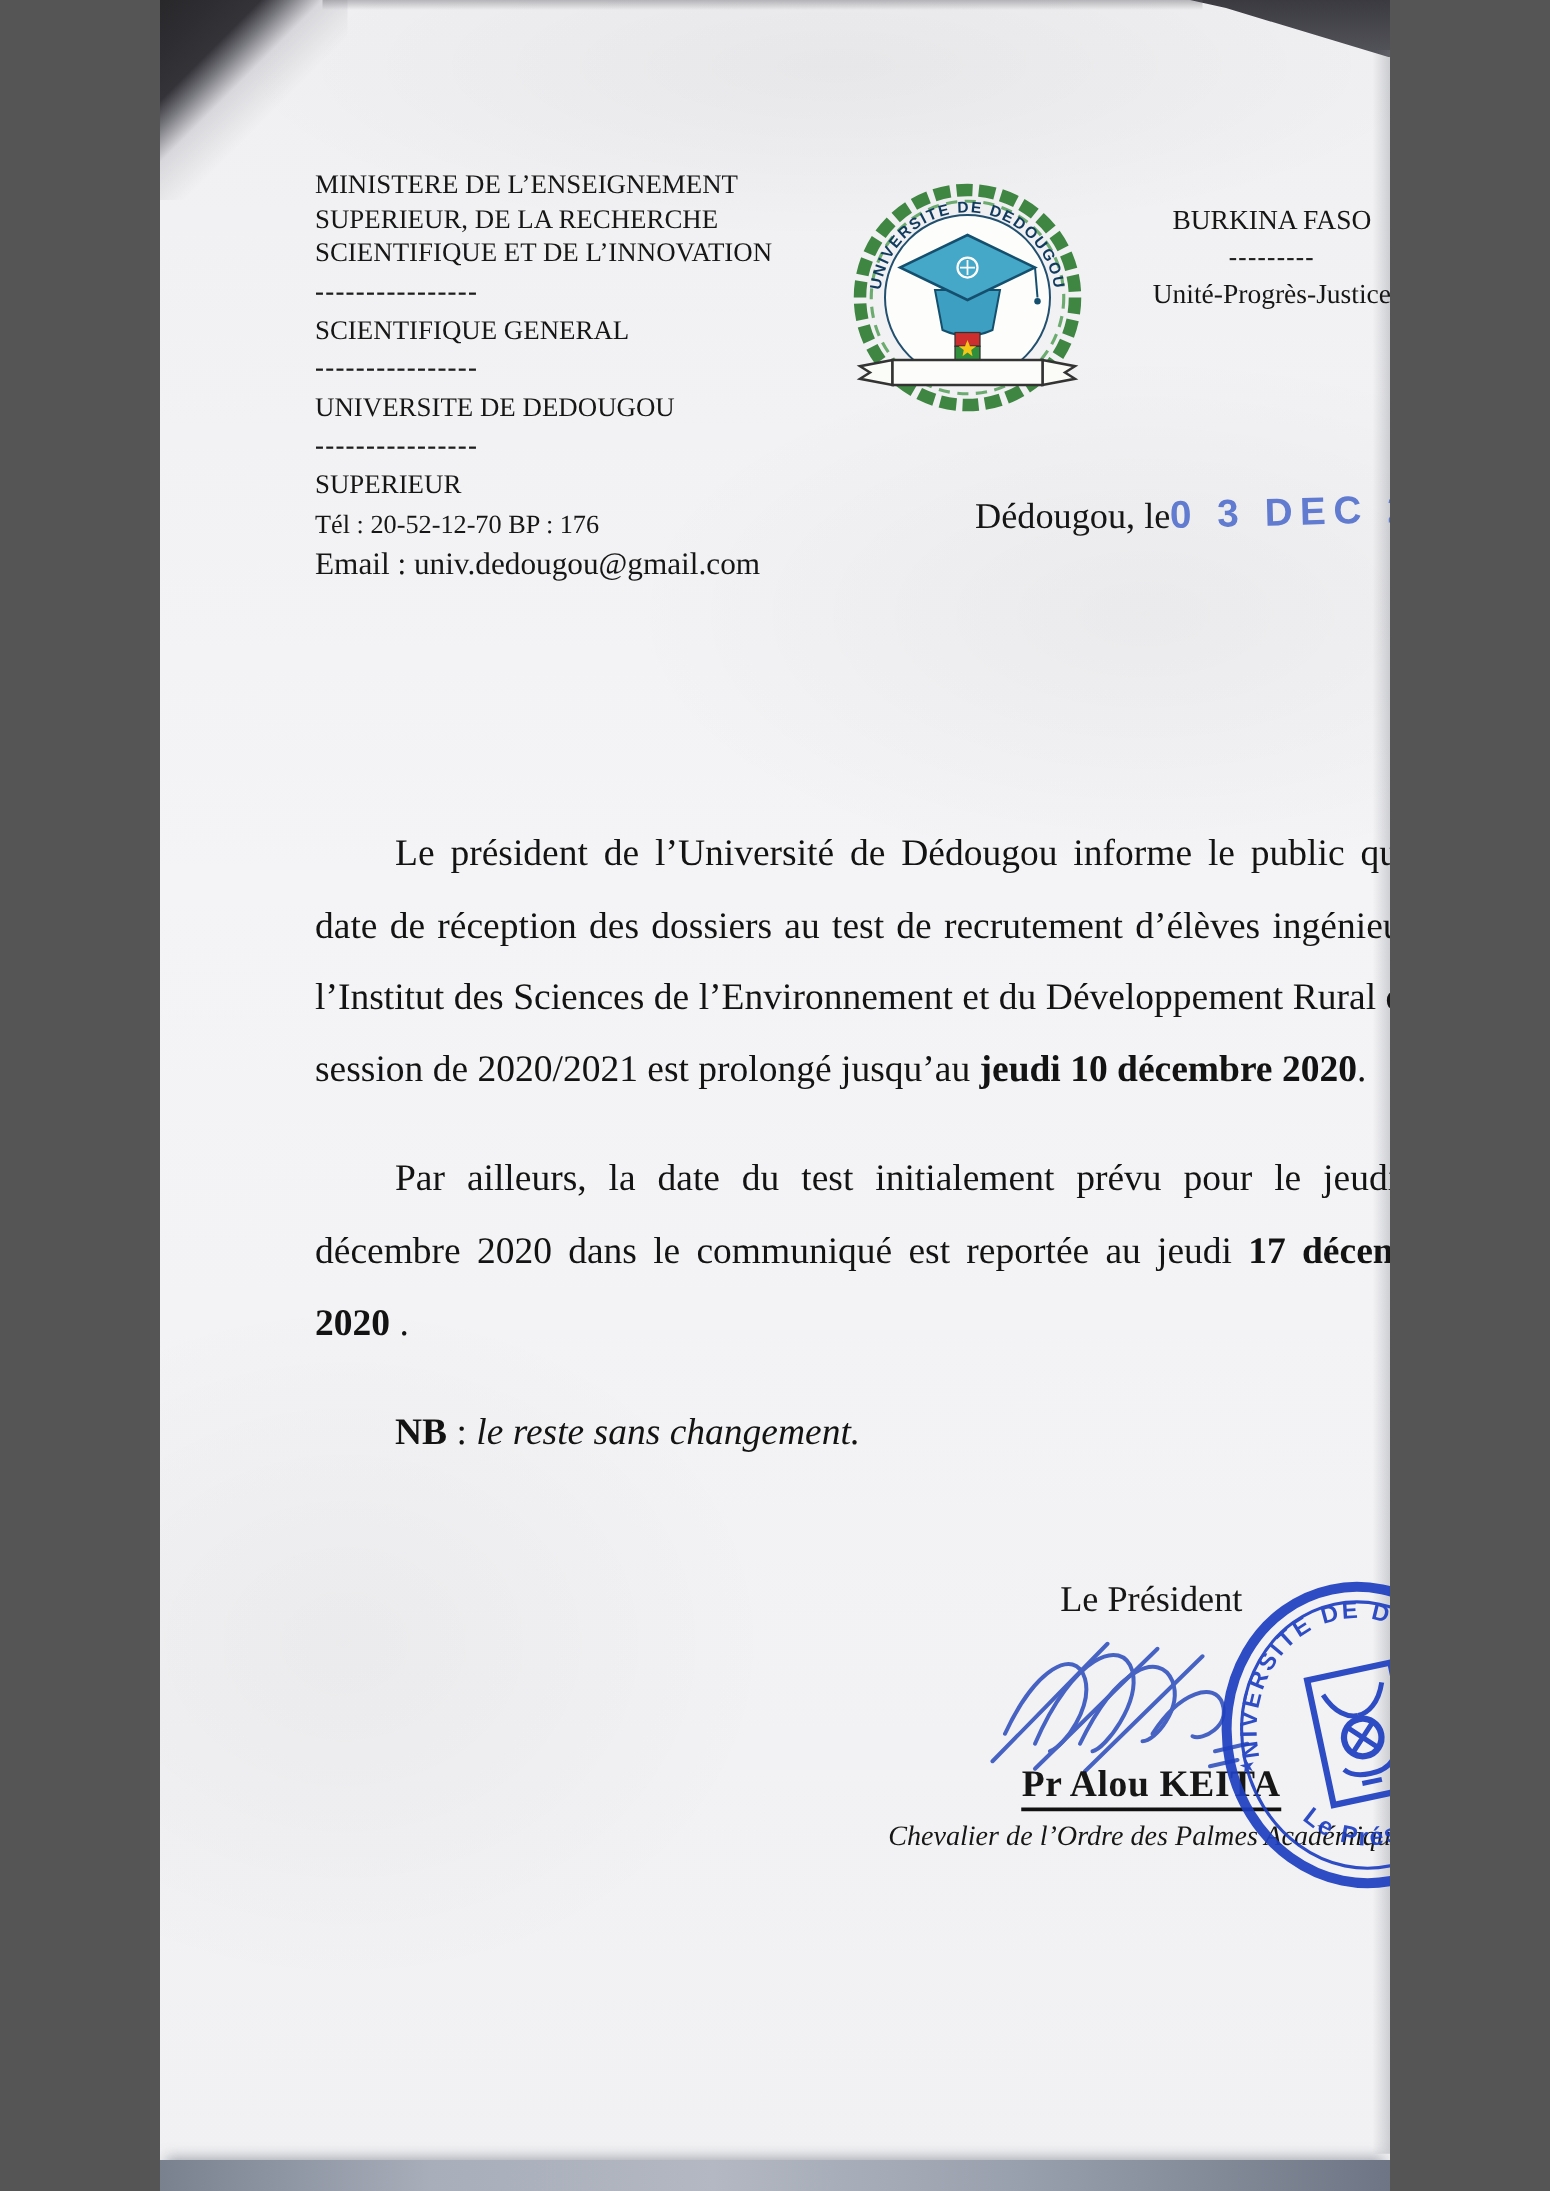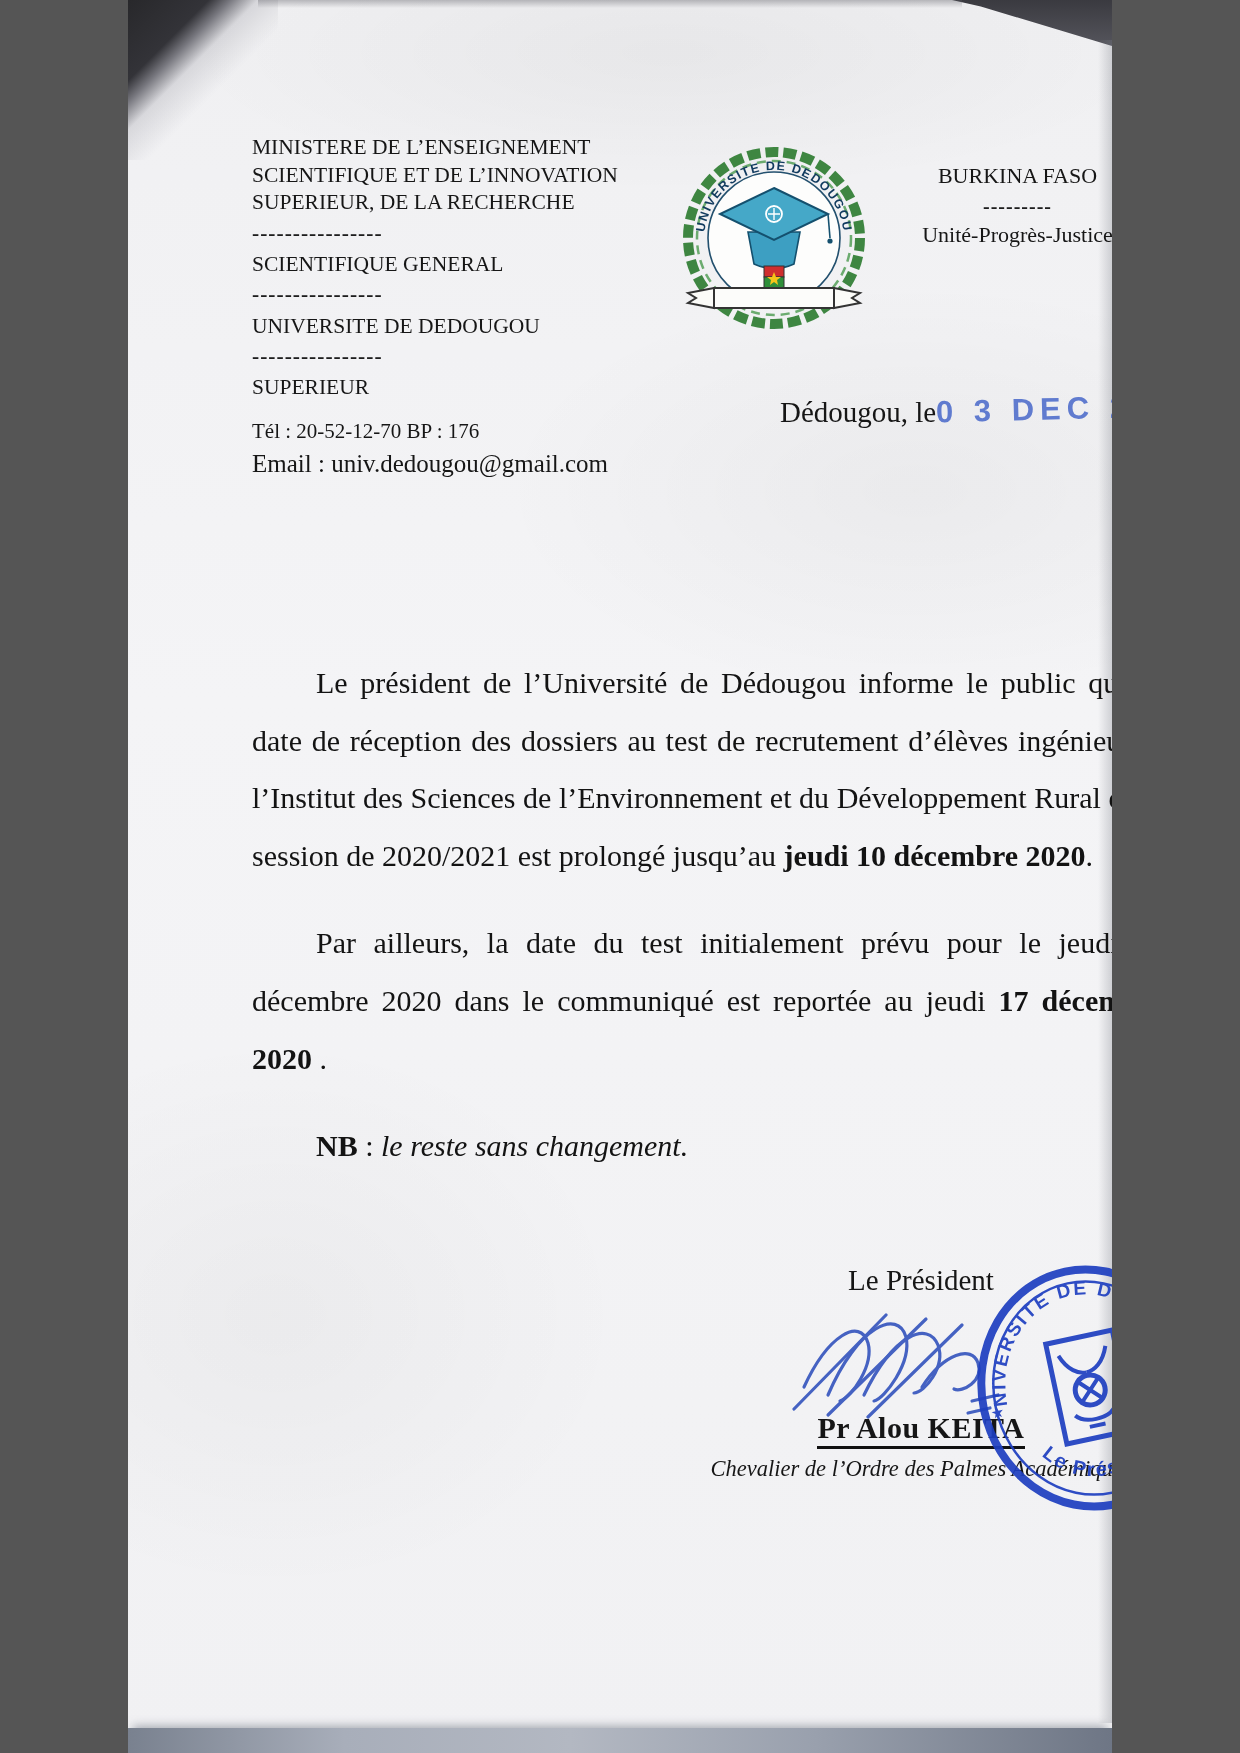--- a/index.html
+++ b/index.html
@@ -43,21 +43,21 @@
     position:absolute;top:40px;bottom:30px;right:0;width:14px;
     background:linear-gradient(270deg,rgba(120,124,134,.30),transparent);
     pointer-events:none;
   }
 
   
   .lh-left{position:absolute;left:124px;top:134px;width:430px;font-size:21.5px;line-height:1.28;}
   .lh-line{white-space:nowrap;}
   .lh-divider{font-weight:bold;letter-spacing:1px;line-height:1.5;color:#1d1d1d;}
   .lh-email{font-size:25px;margin-top:3px;}
-  .lh-phone{margin-top:16px;font-size:21px;}
+  .lh-phone{margin-top:4px;font-size:21px;}
   .lh-block{margin-top:2px;}
 
   .lh-right{position:absolute;left:782px;top:140px;width:215px;text-align:center;font-size:22px;line-height:1.3;margin-top:22px;}
   .lh-right .lh-divider{font-size:20px;}
 
   .logo-wrap{position:absolute;left:548px;top:136px;width:196px;height:204px;}
 
   
   .dateline{position:absolute;left:652px;top:394px;font-size:29px;white-space:nowrap;}
   .date-stamp{
@@ -100,22 +100,22 @@
 <div class="page">
 
   <div class="corner-tl"></div>
   <div class="corner-tr"></div>
   <div class="edge-top"></div>
   <div class="edge-right"></div>
   <div class="edge-bottom"></div>
 
   <div class="lh-left">
     <div class="lh-line">MINISTERE DE L’ENSEIGNEMENT</div>
+    <div class="lh-line">SUPERIEUR, DE LA RECHERCHE</div>
     <div class="lh-line">SCIENTIFIQUE ET DE L’INNOVATION</div>
-    <div class="lh-line">SUPERIEUR, DE LA RECHERCHE</div>
     <div class="lh-divider">----------------</div>
     <div class="lh-line lh-block">SCIENTIFIQUE GENERAL</div>
     <div class="lh-divider">----------------</div>
     <div class="lh-line lh-block">UNIVERSITE DE DEDOUGOU</div>
     <div class="lh-divider">----------------</div>
     <div class="lh-line lh-block">SUPERIEUR</div>
     <div class="lh-line lh-phone">Tél : 20-52-12-70 BP : 176</div>
     <div class="lh-line lh-email">Email : univ.dedougou@gmail.com</div>
   </div>
 

